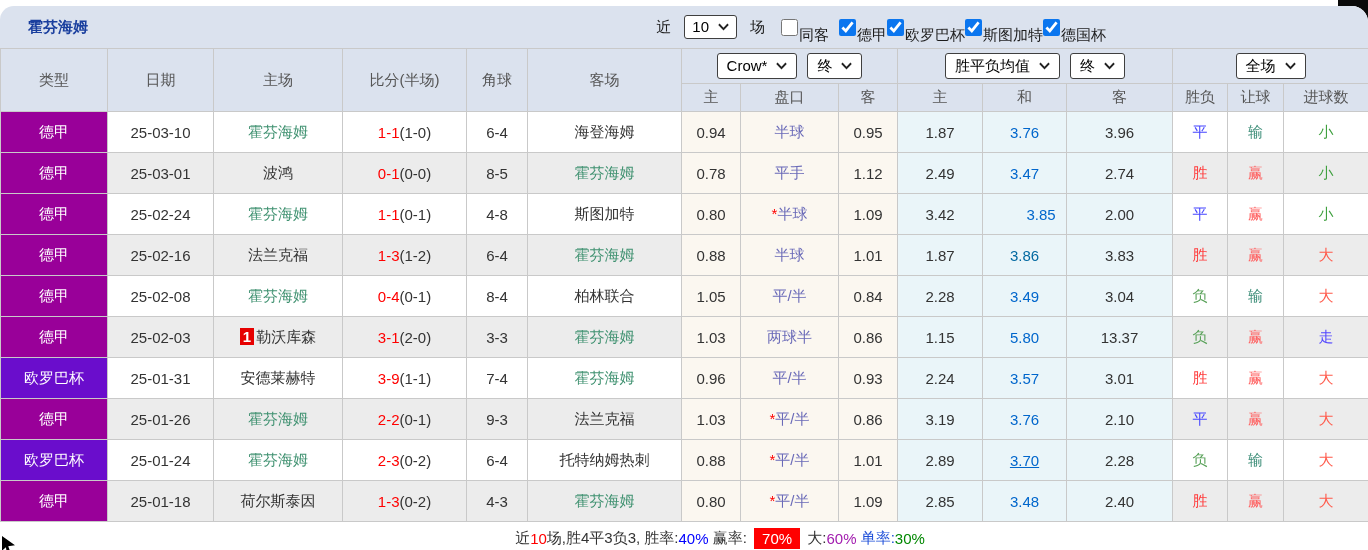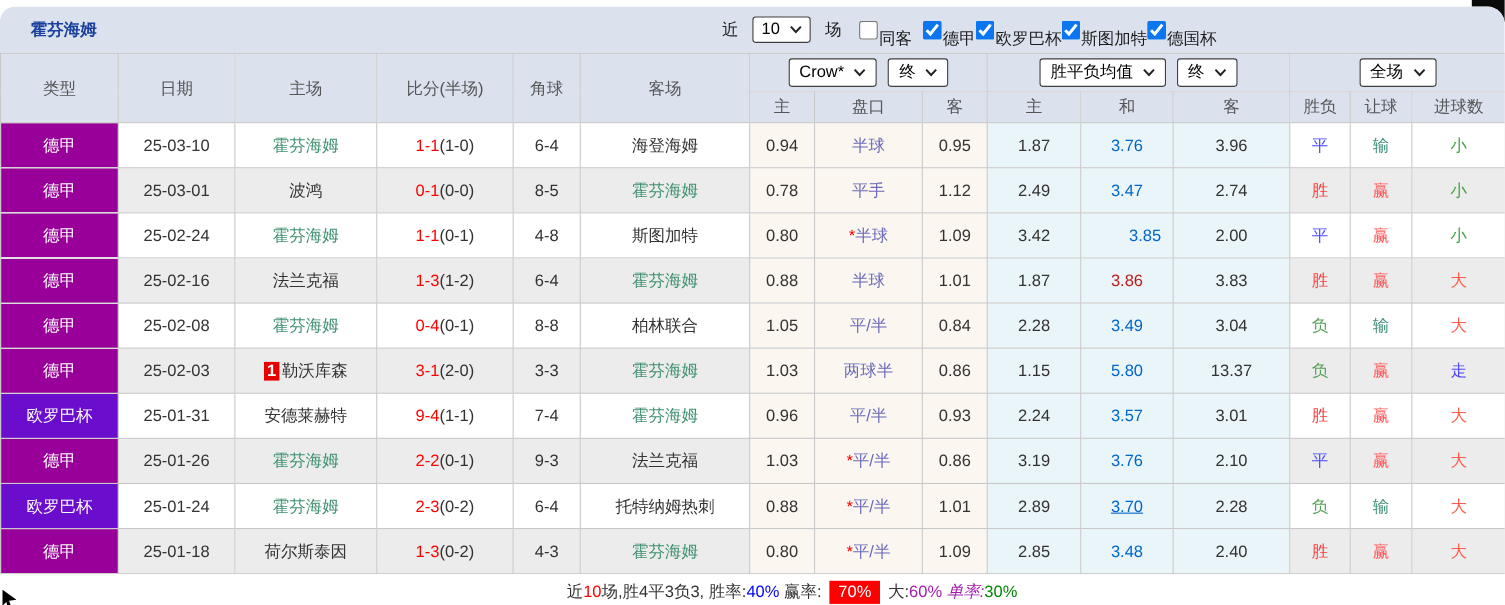--- a/index.html
+++ b/index.html
@@ -235,32 +235,32 @@
           <td class="lg" style="background: rgb(153, 0, 153);">德甲</td>
           <td class="z">25-02-16</td>
           <td class="z"><span class="team">法兰克福</span></td>
           <td class="z"><span class="score">1-3</span><span class="half">(1-2)</span></td>
           <td class="z">6-4</td>
           <td class="z"><span class="team" style="color: rgb(63, 145, 112);">霍芬海姆</span></td>
           <td class="cream">0.88</td>
           <td class="cream"><span style="color: rgb(106, 106, 184);">半球</span></td>
           <td class="cream">1.01</td>
           <td class="blu">1.87</td>
-          <td class="blu" style="color: #b91c1c;">3.86</td>
+          <td class="blu" style="color: #0369a1;">3.86</td>
           <td class="blu">3.83</td>
           <td class="z" style="color: rgb(255, 59, 59);">胜</td>
           <td class="z" style="color: rgb(255, 92, 92);">赢</td>
           <td class="z" style="color: rgb(255, 92, 77);">大</td>
         </tr>
         <tr class="">
           <td class="lg" style="background: rgb(153, 0, 153);">德甲</td>
           <td class="z">25-02-08</td>
           <td class="z"><span class="team" style="color: rgb(63, 145, 112);">霍芬海姆</span></td>
           <td class="z"><span class="score">0-4</span><span class="half">(0-1)</span></td>
-          <td class="z">8-8</td>
+          <td class="z">8-4</td>
           <td class="z"><span class="team">柏林联合</span></td>
           <td class="cream">1.05</td>
           <td class="cream"><span style="color: rgb(106, 106, 184);">平/半</span></td>
           <td class="cream">0.84</td>
           <td class="blu">2.28</td>
           <td class="blu" style="color: rgb(0, 102, 204);">3.49</td>
           <td class="blu">3.04</td>
           <td class="z" style="color: rgb(87, 160, 87);">负</td>
           <td class="z" style="color: rgb(63, 143, 122);">输</td>
           <td class="z" style="color: rgb(255, 92, 77);">大</td>
@@ -279,21 +279,21 @@
           <td class="blu" style="color: rgb(0, 102, 204);">5.80</td>
           <td class="blu">13.37</td>
           <td class="z" style="color: rgb(87, 160, 87);">负</td>
           <td class="z" style="color: rgb(255, 92, 92);">赢</td>
           <td class="z" style="color: rgb(82, 70, 255);">走</td>
         </tr>
         <tr class="">
           <td class="lg" style="background: rgb(106, 13, 204);">欧罗巴杯</td>
           <td class="z">25-01-31</td>
           <td class="z"><span class="team">安德莱赫特</span></td>
-          <td class="z"><span class="score">9-4</span><span class="half">(1-1)</span></td>
+          <td class="z"><span class="score">3-9</span><span class="half">(1-1)</span></td>
           <td class="z">7-4</td>
           <td class="z"><span class="team" style="color: rgb(63, 145, 112);">霍芬海姆</span></td>
           <td class="cream">0.96</td>
           <td class="cream"><span style="color: rgb(106, 106, 184);">平/半</span></td>
           <td class="cream">0.93</td>
           <td class="blu">2.24</td>
           <td class="blu" style="color: rgb(0, 102, 204);">3.57</td>
           <td class="blu">3.01</td>
           <td class="z" style="color: rgb(255, 59, 59);">胜</td>
           <td class="z" style="color: rgb(255, 92, 92);">赢</td>
@@ -355,19 +355,19 @@
 
   <div class="footer" id="footer">
       <span style="color: rgb(51, 51, 51);">近</span>
       <span style="color: rgb(255, 0, 0);">10</span>
       <span style="color: rgb(51, 51, 51);">场,胜4平3负3, 胜率:</span>
       <span style="color: rgb(0, 0, 255);">40%</span>
       <span style="color: rgb(51, 51, 51);"> 赢率: </span>
       <span class="badge" style="color: rgb(255, 255, 255); background: rgb(255, 0, 0);">70%</span>
       <span style="color: rgb(51, 51, 51);"> 大:</span>
       <span style="color: #a21caf;">60%</span>
-      <span style="color: #a21caf; font-style: italic;"> 单率:</span>
+      <span style="color: #1d4ed8;"> 单率:</span>
       <span style="color: rgb(0, 136, 0);">30%</span>
     </div>
 
 </div>
 
 <div class="cursor"></div>
 
 </body></html>

